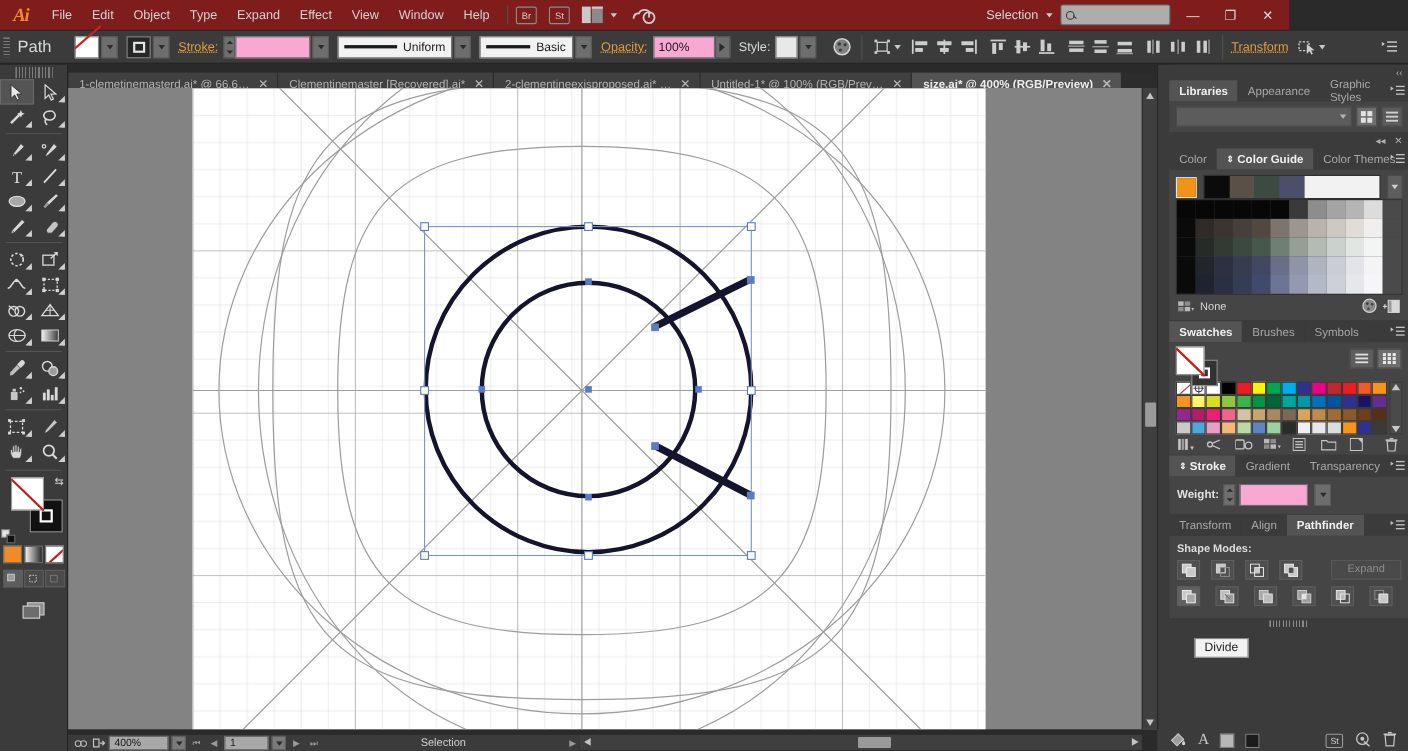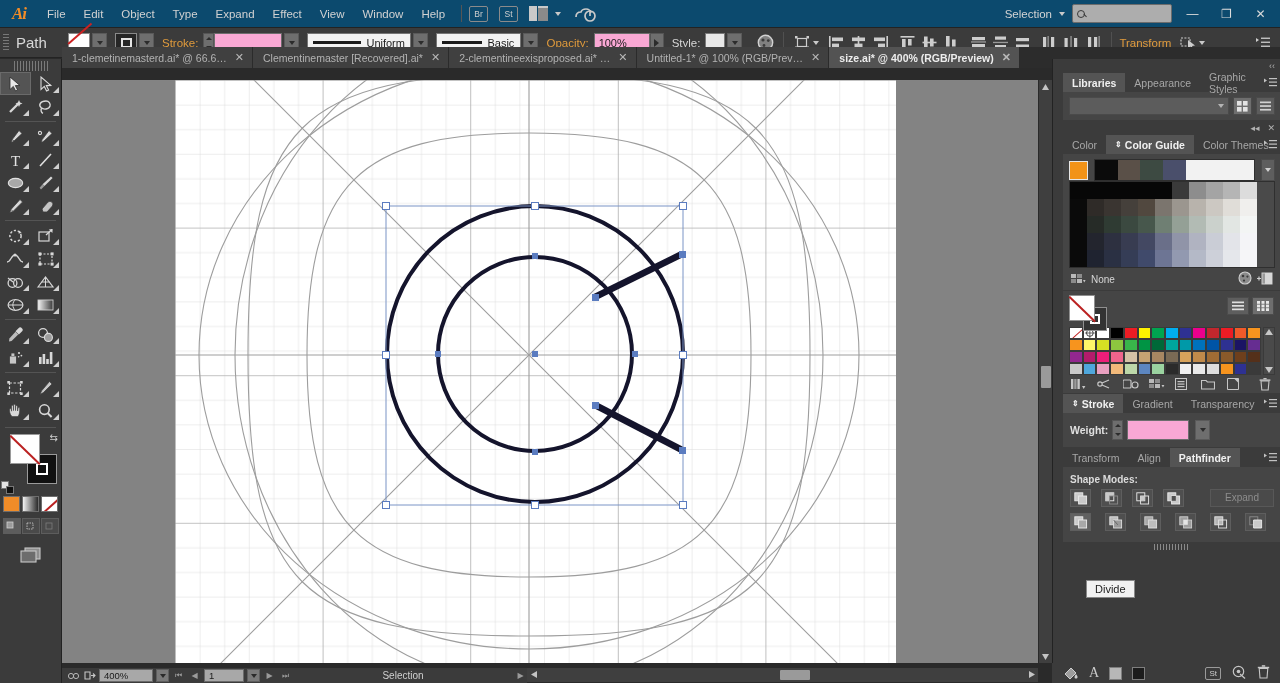--- a/index.html
+++ b/index.html
@@ -5,22 +5,22 @@
   * { box-sizing: border-box; margin:0; padding:0; }
   html,body{ background:#2a2a2a; }
   body{
     width:1280px; height:683px; position:relative; overflow:hidden;
     font-family:"Liberation Sans", sans-serif;
     font-size:11px; color:#c8c8c8; user-select:none;
   }
 
   
   #menubar{
-    position:absolute; left:0; top:0; width:1280px; height:28px;
-    background:#0c4a6e; display:flex; align-items:center;
+    position:absolute; left:0; top:0; width:1172px; height:28px;
+    background:#7f1d1d; display:flex; align-items:center;
     border-bottom:1px solid #232323;
   }
   #ai-logo{
     width:38px; text-align:center; color:#f08c28; font-size:17px;
     font-weight:bold; font-style:italic; letter-spacing:-1px;
     font-family:"Liberation Serif", serif;
   }
   .menu-item{
     padding:0 9px; height:28px; line-height:28px; color:#d2d2d2; font-size:11.5px;
   }
@@ -103,21 +103,21 @@
   .play-btn .tri{width:0;height:0;border-top:4px solid transparent;border-bottom:4px solid transparent;
     border-left:5px solid #2b2b2b;}
   .style-sw{width:20px;height:20px;background:#e8e8e8;border:1px solid #7a7a7a;}
   .cb-sep{ width:1px;height:22px;background:#505050;margin:0 7px;}
   .ic{ width:22px;height:22px; display:flex;align-items:center;justify-content:center; }
   .ic svg{ display:block; }
   #transform-link{ color:#e09b3d;font-size:11.5px; text-decoration:underline dotted; }
 
   
   #tabbar{
-    position:absolute; left:62px; top:47px; width:1218px; height:21px;
+    position:absolute; left:62px; top:66px; width:1218px; height:21px;
     background:#2c2c2c; display:flex; align-items:flex-end;
   }
   .doctab{
     height:21px; display:flex; align-items:center; gap:8px;
     padding:0 8px 0 10px; background:#404040; color:#b2b2b2;
     font-size:10.5px; border-right:1px solid #2b2b2b; white-space:nowrap;
   }
   .doctab.active{ background:#535353; color:#ededed; font-weight:bold; }
   .tabclose{ color:#b8b8b8; font-size:11px; }
 
@@ -1081,20 +1081,33 @@
                 <rect x="5" y="1" width="10" height="11" fill="#9a9a9a" stroke="#d0d0d0" stroke-width="1"></rect>
             <rect x="8" y="1" width="7" height="11" fill="#d8d8d8"></rect>
                 <path d="M0 6.5 L4 6.5 M2 4.5 L2 8.5" stroke="#d0d0d0" stroke-width="1.2"></path>
               </svg>
           </span>
         </div>
       </div>
     </div>
 
     <div class="panel">
+      <div class="ptabs">
+        <div class="ptab active">Swatches</div>
+        <div class="ptab">Brushes</div>
+        <div class="ptab">Symbols</div>
+        <div class="pmenu">
+          <svg width="14" height="11" viewBox="0 0 14 11">
+              <rect x="5" y="1" width="8" height="1.2" fill="#c2c2c2"></rect>
+          <rect x="5" y="4.5" width="8" height="1.2" fill="#c2c2c2"></rect>
+              <rect x="5" y="8" width="8" height="1.2" fill="#c2c2c2"></rect>
+          <path d="M0 1.5 L3 3.5 L0 5.5 Z" fill="#c2c2c2"></path>
+            </svg>
+        </div>
+      </div>
       <div class="pbody" style="padding:4px 6px 2px">
         <div style="position:relative;height:32px">
           <div class="sw-topstroke">
               <i></i>
             </div>
           <div class="sw-topswatch"></div>
           <div style="position:absolute;right:26px;top:2px;width:22px;height:18px;background:#5e5e5e;border:1px solid #4c4c4c;display:flex;align-items:center;justify-content:center">
             <svg width="12" height="10" viewBox="0 0 12 10">
                 <rect x="0" y="0.5" width="12" height="1.7" fill="#dedede"></rect>
             <rect x="0" y="4" width="12" height="1.7" fill="#dedede"></rect>

